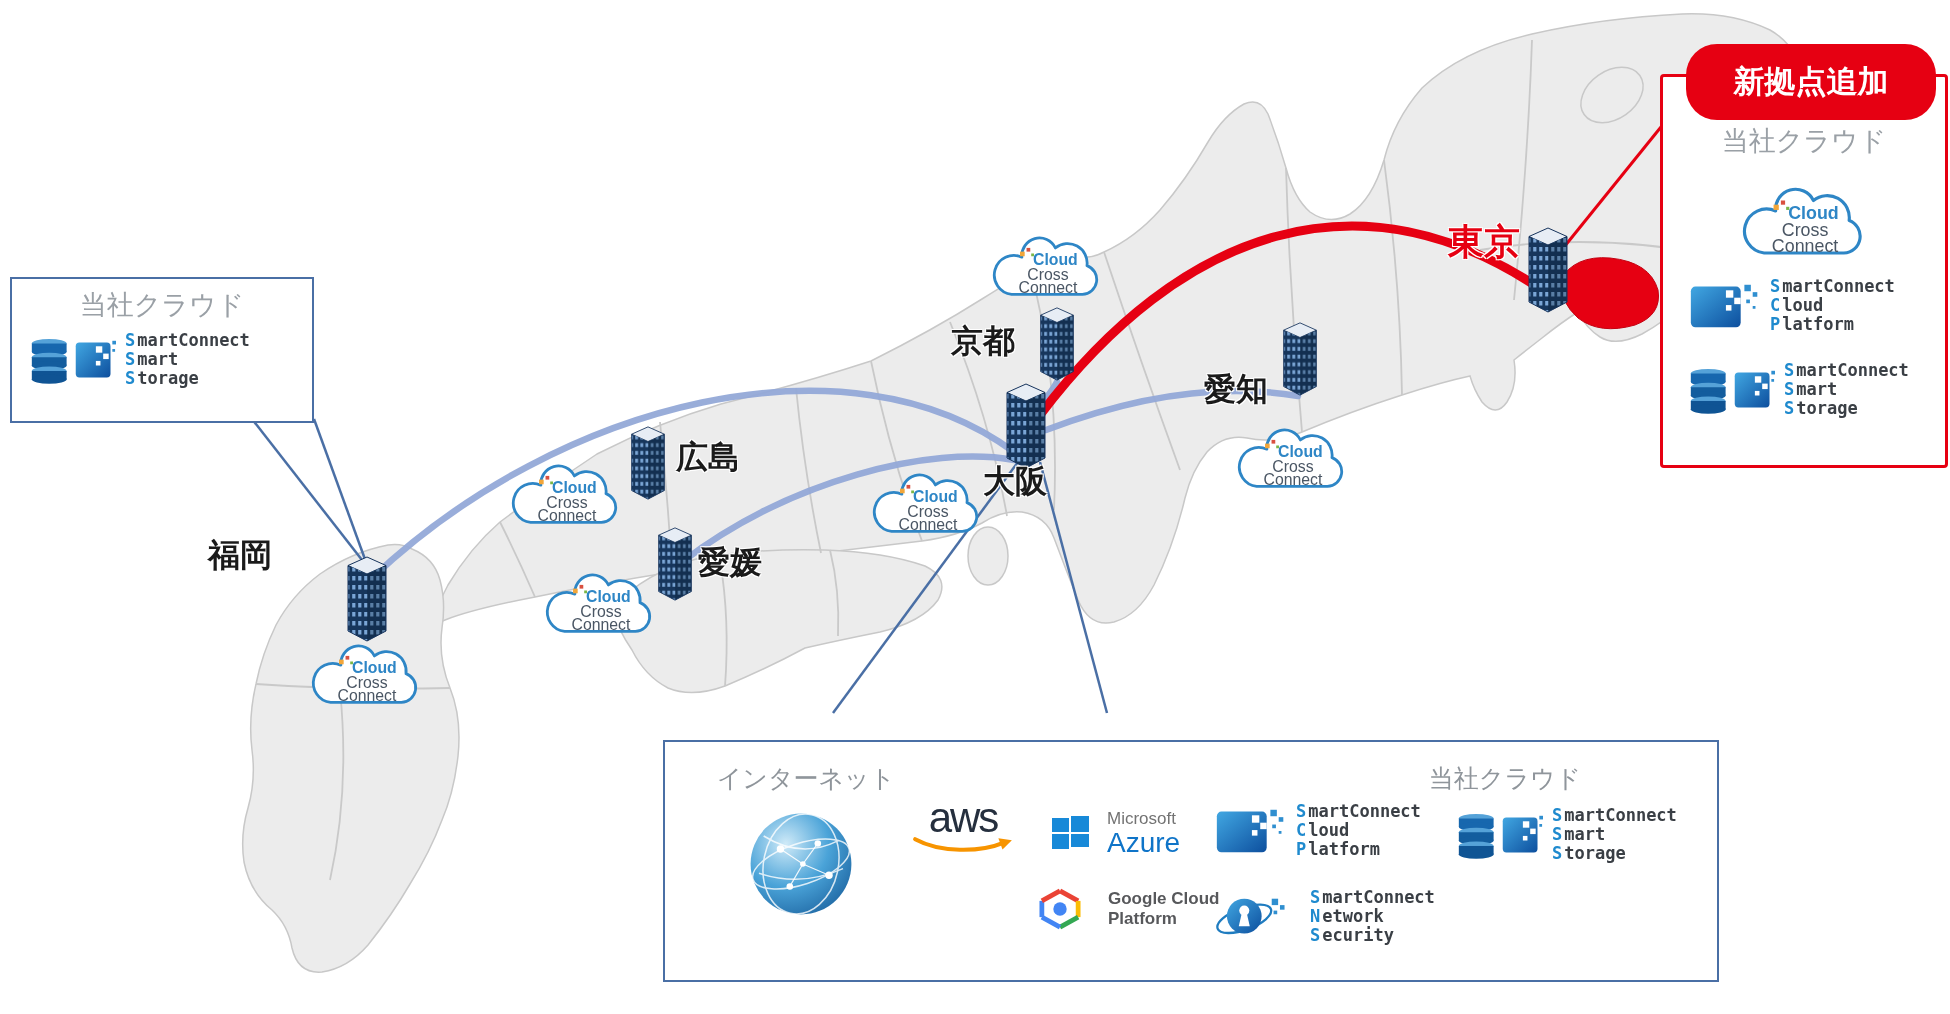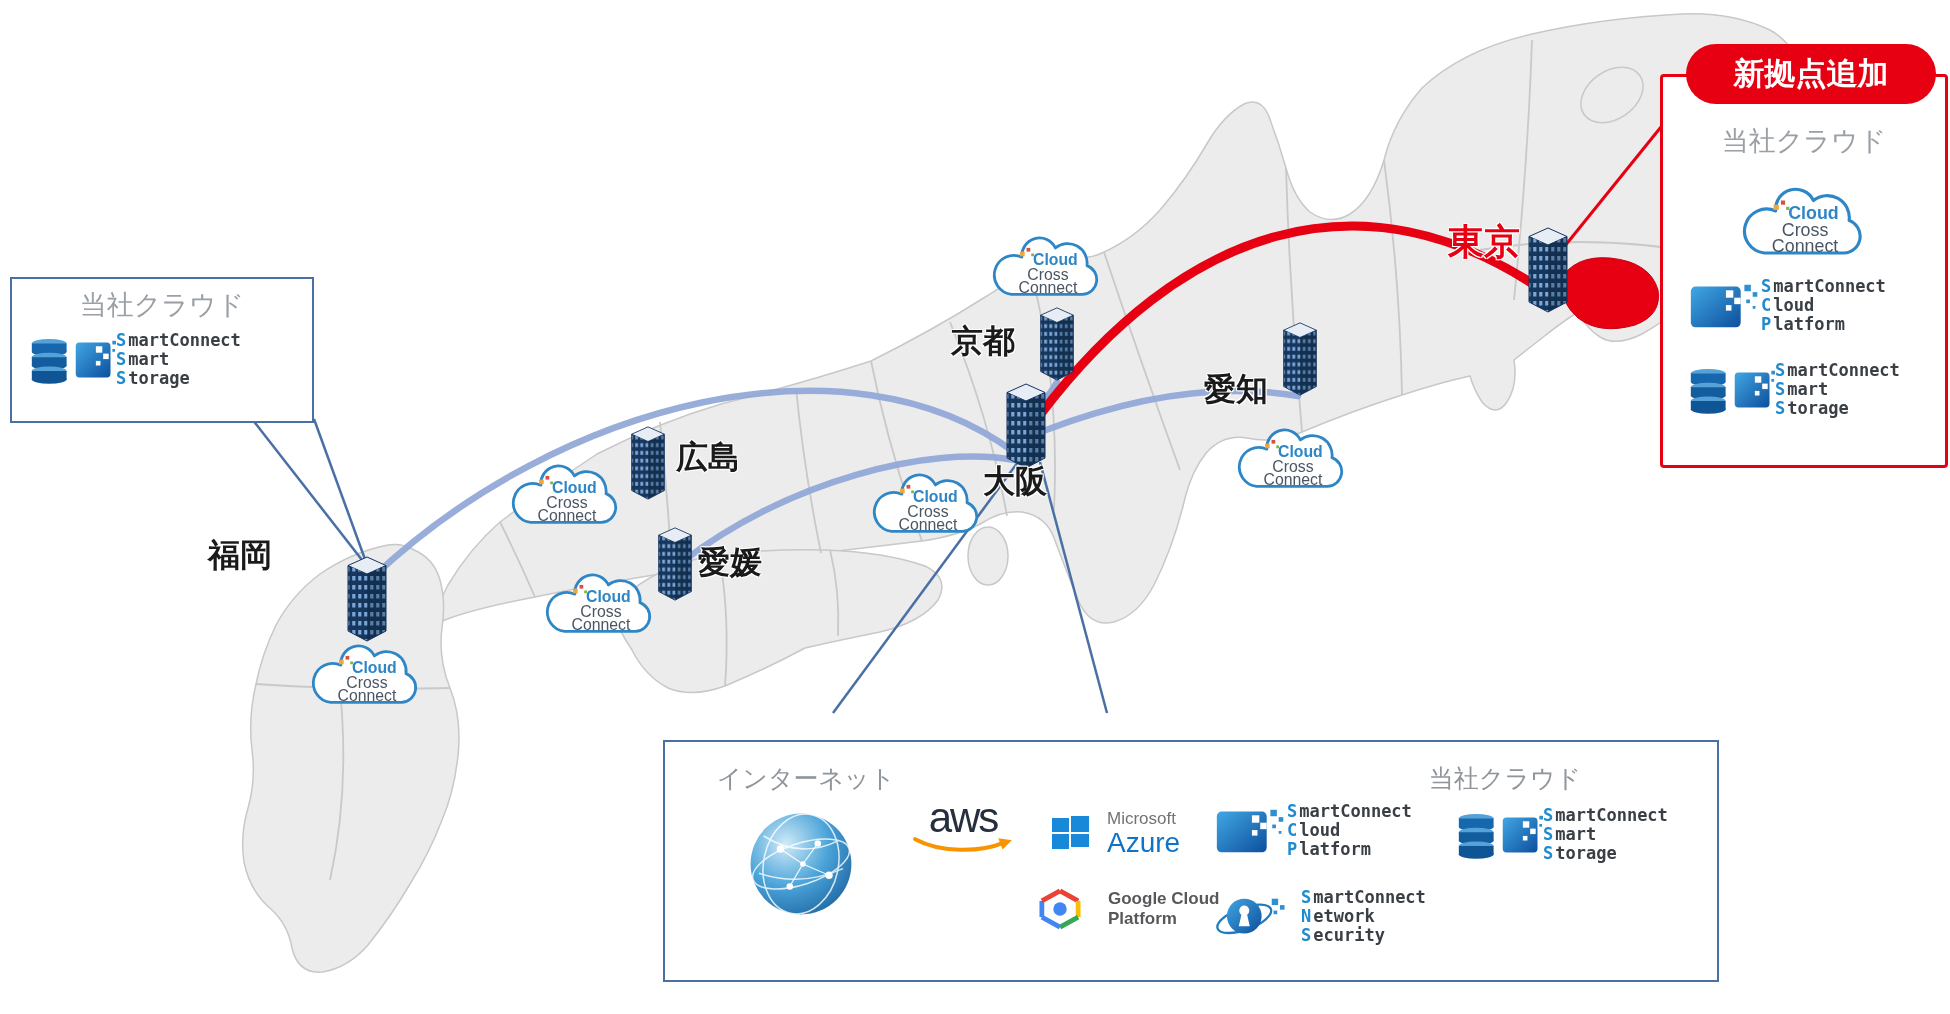--- a/index.html
+++ b/index.html
@@ -16,21 +16,21 @@
   .ccc{position:absolute;z-index:3;}
 
   .panel{position:absolute;z-index:6;background:#fff;border:2px solid #4a6fa5;}
   .panel.red{border:3px solid #e60012;border-radius:4px;}
   .panel-title{position:absolute;left:0;right:0;text-align:center;color:#9aa0a6;font-size:27px;}
   .badge{position:absolute;z-index:8;background:#e60012;color:#fff;font-weight:bold;font-size:31px;
          border-radius:31px;display:flex;align-items:center;justify-content:center;}
 
   .hdr{position:absolute;text-align:center;color:#8f959b;font-size:25px;}
 
-  .sc-logo{position:absolute;display:flex;align-items:center;}
+  .sc-logo{position:absolute;display:flex;align-items:center;gap:9px;}
   .sc-text{line-height:1.12;}
   .sc-line{font-family:"DejaVu Sans Mono","Liberation Mono",monospace;font-weight:bold;
            font-size:17px;color:#3a3f45;white-space:nowrap;}
   .sc-head{color:#1f8ace;margin-right:2px;}
 
   .logo-aws{position:absolute;width:120px;text-align:center;}
   .aws-word{font-weight:normal;font-size:42px;color:#252f3e;letter-spacing:-2px;line-height:0.85;}
   .logo-azure{position:absolute;display:flex;align-items:center;gap:16px;}
   .az-brand{font-size:17px;color:#737373;line-height:1.05;}
   .az-name{font-size:28px;color:#0f74c8;line-height:1.05;}
@@ -251,21 +251,21 @@
       <svg viewBox="0 0 94 56" width="86" height="52">
           <use href="#icon-storage"></use>
         </svg>
       <div class="sc-text">
         <div class="sc-line"><span class="sc-head">S</span><span>martConnect</span></div>
         <div class="sc-line"><span class="sc-head">S</span><span>mart</span></div>
         <div class="sc-line"><span class="sc-head">S</span><span>torage</span></div>
       </div>
     </div>
   </div>
-  <div class="badge" style="left:1686px;top:44px;width:250px;height:60px">新拠点追加</div>
+  <div class="badge" style="left:1686px;top:44px;width:250px;height:76px">新拠点追加</div>
 
   <div class="panel" style="left:663px;top:740px;width:1052px;height:238px">
     <div class="hdr" style="left:26px;top:20px;width:230px">インターネット</div>
     <div class="globe" style="left:80px;top:66px">
       <svg viewBox="0 0 120 120" width="112" height="112">
         <circle cx="60" cy="60" r="54" fill="url(#gradGlobe)"></circle>
         <g stroke="#ffffff" stroke-width="1.6" fill="none" opacity="0.8">
           <ellipse cx="60" cy="60" rx="54" ry="22" transform="rotate(-18 60 60)"></ellipse>
           <ellipse cx="60" cy="60" rx="40" ry="54" transform="rotate(12 60 60)"></ellipse>
           <path d="M20 30 Q60 55 100 35 M15 70 Q60 85 105 65"></path>

